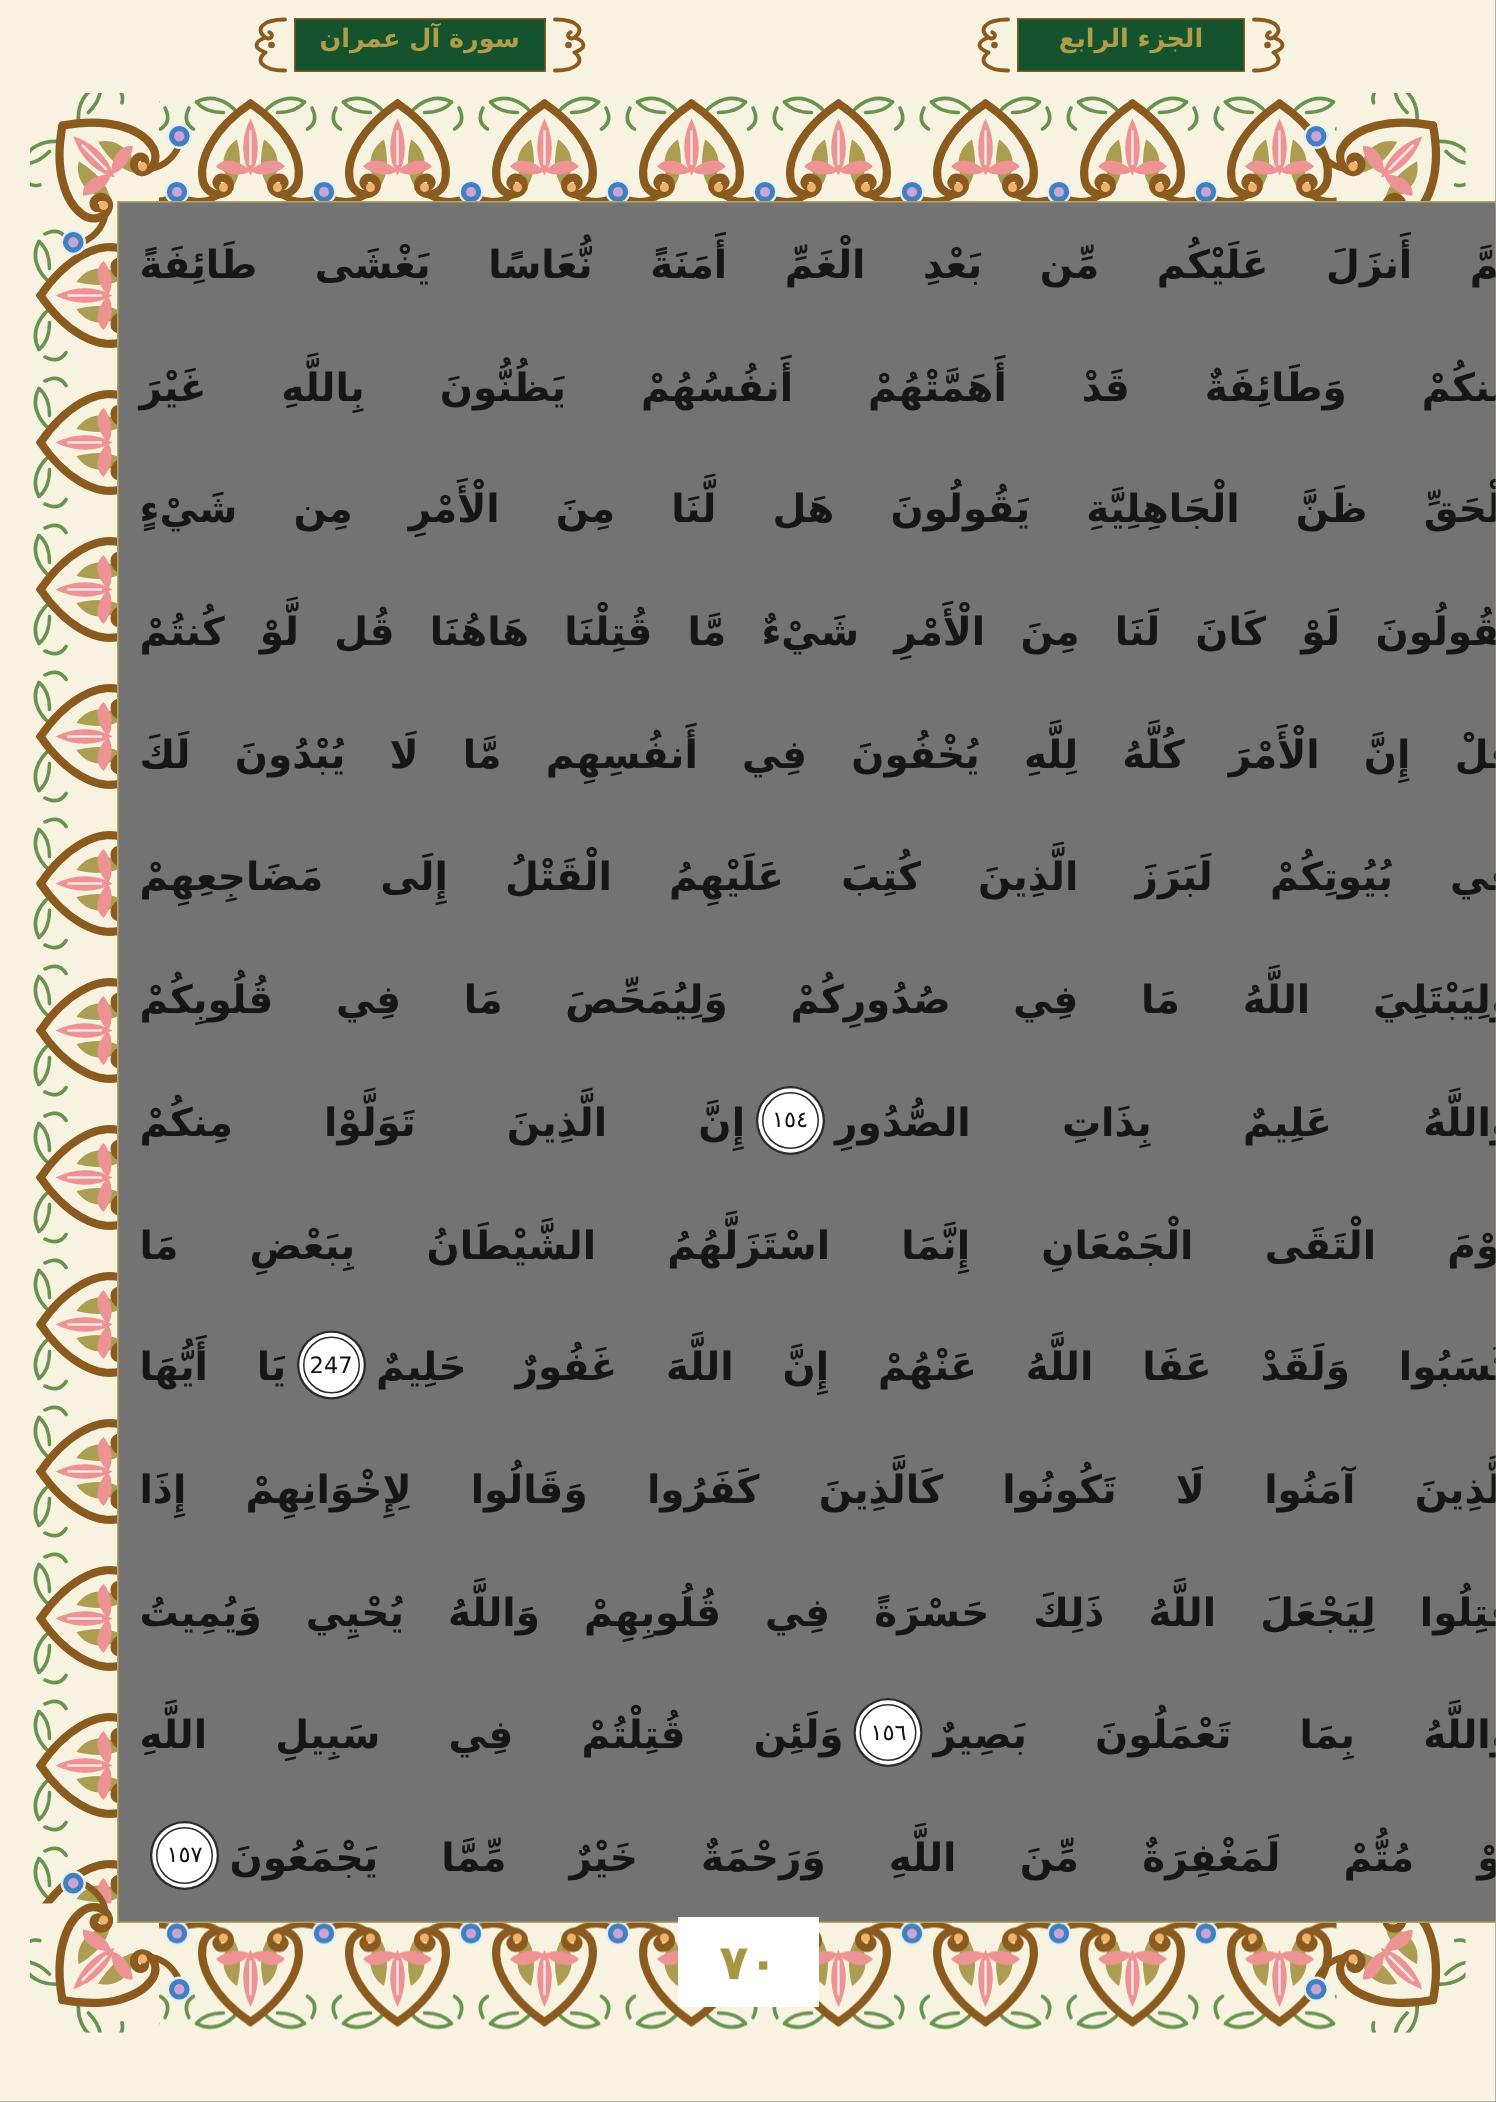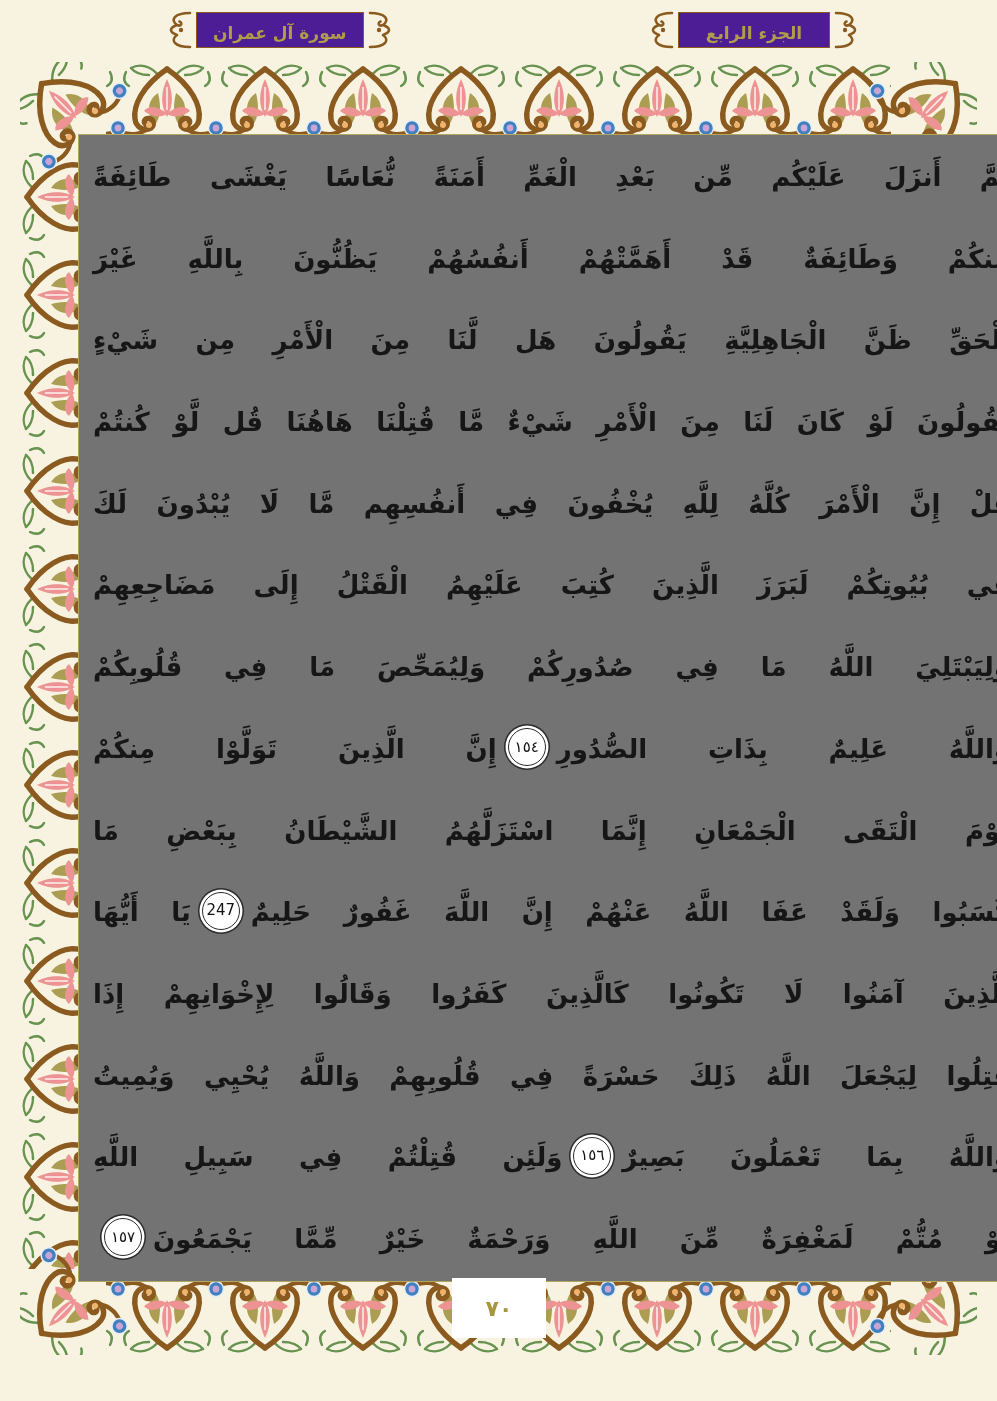--- a/index.html
+++ b/index.html
@@ -14,23 +14,23 @@
 
   
   .cartouche{
     position:absolute;top:8px;height:44px;
     display:flex;align-items:center;gap:2px;direction:ltr;
   }
   .cart-juz{left:648px;}
   .cart-surah{left:166px;}
   .cart-box{
     border:1.5px solid #8a5a1f;
-    background:#4c1d95;
+    background:#14532d;
     padding:5px 16px;
-    display:flex;align-items:flex-end;justify-content:center;
+    display:flex;align-items:flex-start;justify-content:center;
     min-width:118px;height:24px;
   }
   .cart-label{
     color:#b19c4a;font-size:17px;font-weight:bold;
     white-space:nowrap;direction:rtl;line-height:1;
   }
   .orn{flex:0 0 auto;}
 
   
   .frame{position:absolute;left:20px;top:62px;width:957px;height:1293px;}
@@ -65,21 +65,21 @@
   }
   .mnum{font-size:15px;font-weight:normal;color:#111;line-height:1;}
 
   
   .pagenum-box{
     position:absolute;left:432px;top:1216px;width:94px;height:60px;
     background:#ffffff;
     display:flex;align-items:center;justify-content:center;
     z-index:5;
   }
-  .pagenum{color:#a6963f;font-size:22px;font-weight:bold;}
+  .pagenum{color:#a6963f;font-size:32px;font-weight:bold;}
 </style>
 </head>
 <body>
 
 <div class="page">
 
   <div class="cartouche cart-juz">
     <svg class="orn" width="28" height="44" viewBox="0 0 28 44">
       <path d="M24,5 C8,5 4,12 11,17 C15,19 17,15 13.5,13.5 M11,17 C3,20 3,24 11,27 M11,27 C4,32 8,39 24,39" fill="none" stroke="#8a5a1f" stroke-width="2.6" stroke-linecap="round"></path>
       <circle cx="15" cy="22" r="2.2" fill="#8a5a1f"></circle>

